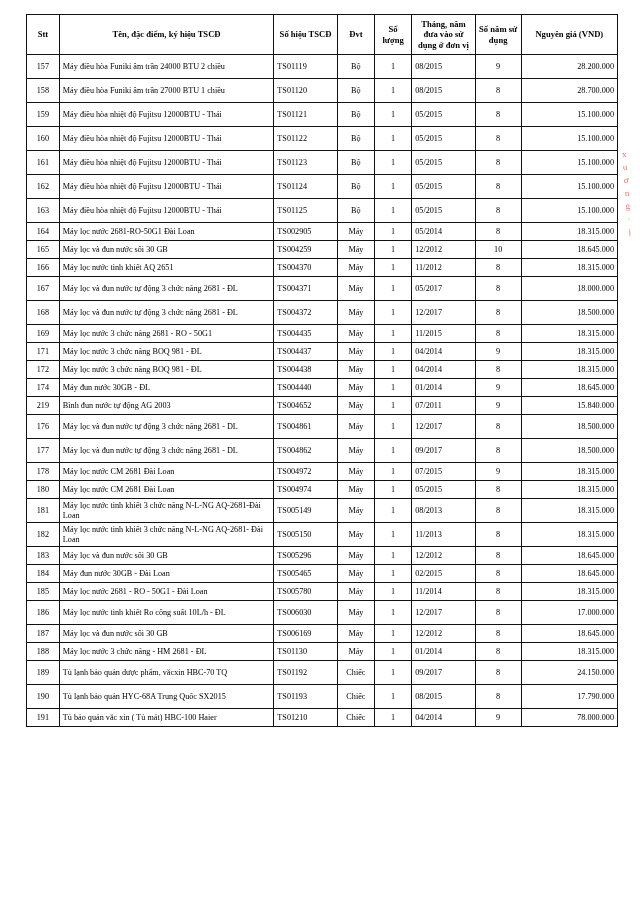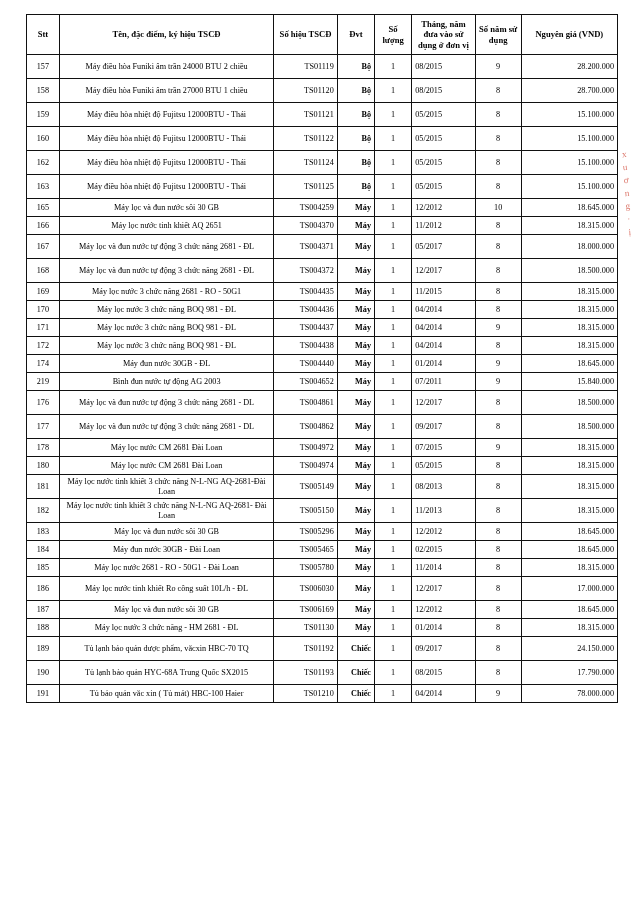--- a/index.html
+++ b/index.html
@@ -46,23 +46,23 @@
   col.c-stt      { width: 30px; }
   col.c-name     { width: 196px; }
   col.c-code     { width: 58px; }
   col.c-unit     { width: 34px; }
   col.c-qty      { width: 34px; }
   col.c-month    { width: 58px; }
   col.c-years    { width: 42px; }
   col.c-price    { width: 88px; }
 
   td.stt    { text-align: center; }
-  td.name   { text-align: center; }
-  td.code   { text-align: right; }
-  td.unit   { text-align: right; font-weight: bold; }
+  td.name   { text-align: left; }
+  td.code   { text-align: left; }
+  td.unit   { text-align: center; }
   td.qty    { text-align: center; }
   td.month  { text-align: left; }
   td.years  { text-align: center; }
   td.price  { text-align: right; }
 
   .row-tall td { height: 21px; }
   .row-short td { height: 15px; }
 
   
   .margin-marks {
@@ -143,40 +143,60 @@
           <td class="stt">160</td>
           <td class="name">Máy điều hòa nhiệt độ Fujitsu 12000BTU - Thái</td>
           <td class="code">TS01122</td>
           <td class="unit">Bộ</td>
           <td class="qty">1</td>
           <td class="month">05/2015</td>
           <td class="years">8</td>
           <td class="price">15.100.000</td>
         </tr>
         <tr class="row-tall">
+          <td class="stt">161</td>
+          <td class="name">Máy điều hòa nhiệt độ Fujitsu 12000BTU - Thái</td>
+          <td class="code">TS01123</td>
+          <td class="unit">Bộ</td>
+          <td class="qty">1</td>
+          <td class="month">05/2015</td>
+          <td class="years">8</td>
+          <td class="price">15.100.000</td>
+        </tr>
+        <tr class="row-tall">
           <td class="stt">162</td>
           <td class="name">Máy điều hòa nhiệt độ Fujitsu 12000BTU - Thái</td>
           <td class="code">TS01124</td>
           <td class="unit">Bộ</td>
           <td class="qty">1</td>
           <td class="month">05/2015</td>
           <td class="years">8</td>
           <td class="price">15.100.000</td>
         </tr>
         <tr class="row-tall">
           <td class="stt">163</td>
           <td class="name">Máy điều hòa nhiệt độ Fujitsu 12000BTU - Thái</td>
           <td class="code">TS01125</td>
           <td class="unit">Bộ</td>
           <td class="qty">1</td>
           <td class="month">05/2015</td>
           <td class="years">8</td>
           <td class="price">15.100.000</td>
         </tr>
         <tr class="row-short">
+          <td class="stt">164</td>
+          <td class="name">Máy lọc nước 2681-RO-50G1 Đài Loan</td>
+          <td class="code">TS002905</td>
+          <td class="unit">Máy</td>
+          <td class="qty">1</td>
+          <td class="month">05/2014</td>
+          <td class="years">8</td>
+          <td class="price">18.315.000</td>
+        </tr>
+        <tr class="row-short">
           <td class="stt">165</td>
           <td class="name">Máy lọc và đun nước sôi 30 GB</td>
           <td class="code">TS004259</td>
           <td class="unit">Máy</td>
           <td class="qty">1</td>
           <td class="month">12/2012</td>
           <td class="years">10</td>
           <td class="price">18.645.000</td>
         </tr>
         <tr class="row-short">
@@ -209,30 +229,20 @@
           <td class="years">8</td>
           <td class="price">18.500.000</td>
         </tr>
         <tr class="row-short">
           <td class="stt">169</td>
           <td class="name">Máy lọc nước 3 chức năng 2681 - RO - 50G1</td>
           <td class="code">TS004435</td>
           <td class="unit">Máy</td>
           <td class="qty">1</td>
           <td class="month">11/2015</td>
-          <td class="years">8</td>
-          <td class="price">18.315.000</td>
-        </tr>
-        <tr class="row-short">
-          <td class="stt">170</td>
-          <td class="name">Máy lọc nước 3 chức năng BOQ 981 - ĐL</td>
-          <td class="code">TS004436</td>
-          <td class="unit">Máy</td>
-          <td class="qty">1</td>
-          <td class="month">04/2014</td>
           <td class="years">8</td>
           <td class="price">18.315.000</td>
         </tr>
         <tr class="row-short">
           <td class="stt">171</td>
           <td class="name">Máy lọc nước 3 chức năng BOQ 981 - ĐL</td>
           <td class="code">TS004437</td>
           <td class="unit">Máy</td>
           <td class="qty">1</td>
           <td class="month">04/2014</td>

